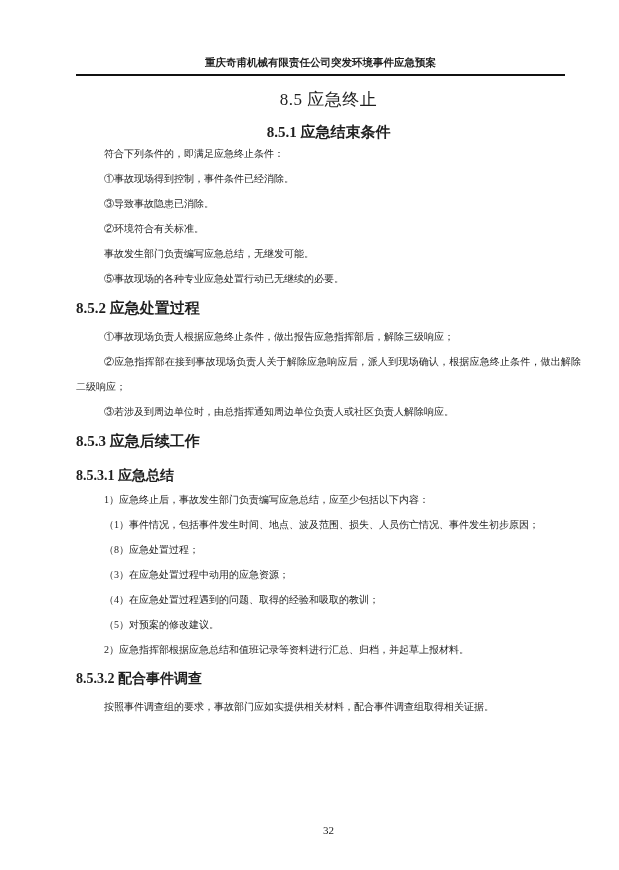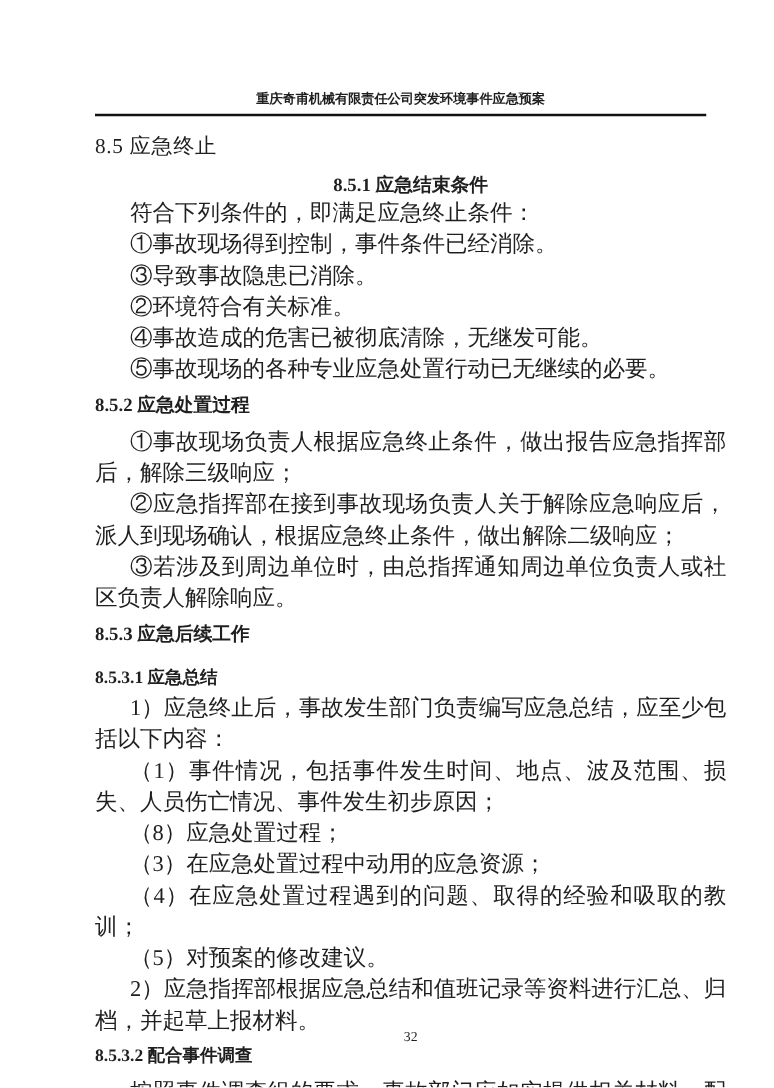--- a/index.html
+++ b/index.html
@@ -16,38 +16,38 @@
     font-family: "Liberation Serif", "DejaVu Serif", serif;
     overflow: hidden;
   }
   .content {
     position: absolute;
     left: 76px;
     top: 0;
     width: 505px;
   }
   .doc-header {
-    padding-top: 37px;
-    margin-top: 36px;
+    padding-top: 56px;
   }
   .doc-header-title {
     width: 489px;
     text-align: center;
     font-size: 10.5px;
     line-height: 13px;
     font-weight: 600;
     padding-bottom: 5px;
     border-bottom: 2px solid #111111;
   }
   h1 {
     font-size: 17px;
     line-height: 20px;
     font-weight: 500;
     margin: 14px 0 13px 0;
     letter-spacing: 0.5px;
+    text-align: center;
   }
   h2 {
     font-size: 15px;
     line-height: 18px;
     font-weight: 700;
     margin: 8px 0 7px 0;
   }
   h2.tight {
     margin-bottom: 0;
     text-align: center;
@@ -55,21 +55,21 @@
   h3 {
     font-size: 14px;
     line-height: 17px;
     font-weight: 700;
     margin: 8px 0 3px 0;
   }
   h3.spaced {
     margin-top: 17px;
   }
   p {
-    font-size: 18px;
+    font-size: 10px;
     line-height: 25px;
     margin: 0;
     text-align: justify;
     text-indent: 28px;
   }
   p.loose {
     line-height: 33px;
   }
   .doc-footer {
     position: absolute;
@@ -91,21 +91,21 @@
       <div class="doc-header-title">重庆奇甫机械有限责任公司突发环境事件应急预案</div>
     </header>
 
     <h1>8.5 应急终止</h1>
 
     <h2 class="tight">8.5.1 应急结束条件</h2>
     <p>符合下列条件的，即满足应急终止条件：</p>
     <p>①事故现场得到控制，事件条件已经消除。</p>
     <p>③导致事故隐患已消除。</p>
     <p>②环境符合有关标准。</p>
-    <p>④事故造成的危害已被彻底清除，无继发可能。</p>
+    <p>事故发生部门负责编写应急总结，无继发可能。</p>
     <p>⑤事故现场的各种专业应急处置行动已无继续的必要。</p>
 
     <h2>8.5.2 应急处置过程</h2>
     <p>①事故现场负责人根据应急终止条件，做出报告应急指挥部后，解除三级响应；</p>
     <p>②应急指挥部在接到事故现场负责人关于解除应急响应后，派人到现场确认，根据应急终止条件，做出解除二级响应；</p>
     <p>③若涉及到周边单位时，由总指挥通知周边单位负责人或社区负责人解除响应。</p>
 
     <h2>8.5.3 应急后续工作</h2>
 
     <h3 class="spaced">8.5.3.1 应急总结</h3>

